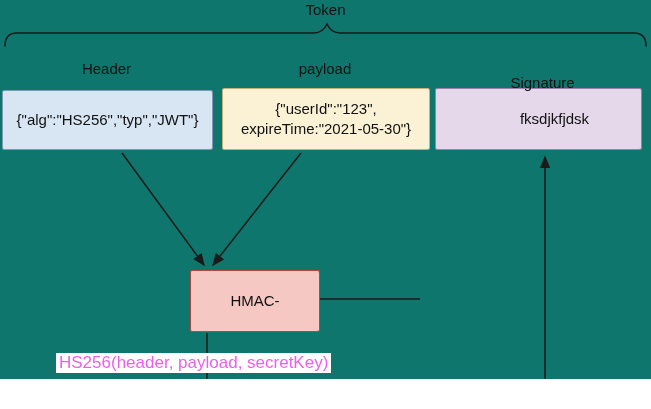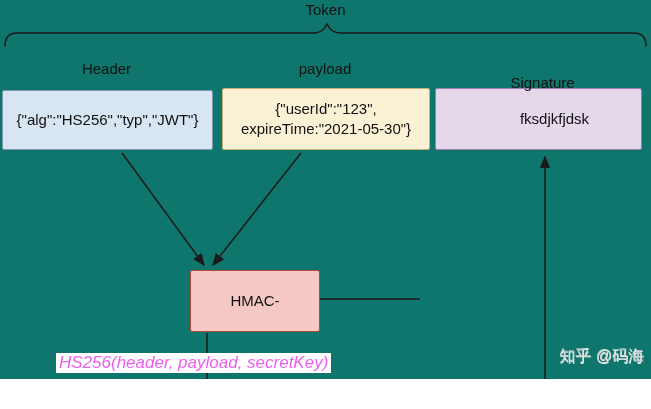--- a/index.html
+++ b/index.html
@@ -69,21 +69,20 @@
     text-align: left;
     z-index: 3;
   }
   #formula-label {
     position: absolute;
     left: 56px; top: 353px;
     font-size: 17px;
     z-index: 3;
     background: #ffffff;
     padding: 0 3px;
-    font-style: italic;
   }
   #watermark {
     position: absolute;
     right: 7px; bottom: 12px;
     font-size: 16px;
     color: #d9d9d9;
     text-shadow: 0.5px 0.5px 0 #f2f2f2;
     z-index: 3;
   }
 </style>
@@ -129,15 +128,14 @@
     <span>fksdjkfjdsk</span>
   </div>
 
   <div class="box" id="hmac-box" style="background-color: rgb(245, 200, 196); border-color: rgb(176, 73, 63);">
     <span>HMAC-</span>
   </div>
 
 
   <div id="formula-label" style="color: rgb(236, 95, 236);">HS256(header, payload, secretKey)</div>
 
-  <div id="watermark">知乎 @码海</div>
 
 </div>
 
 </body></html>

